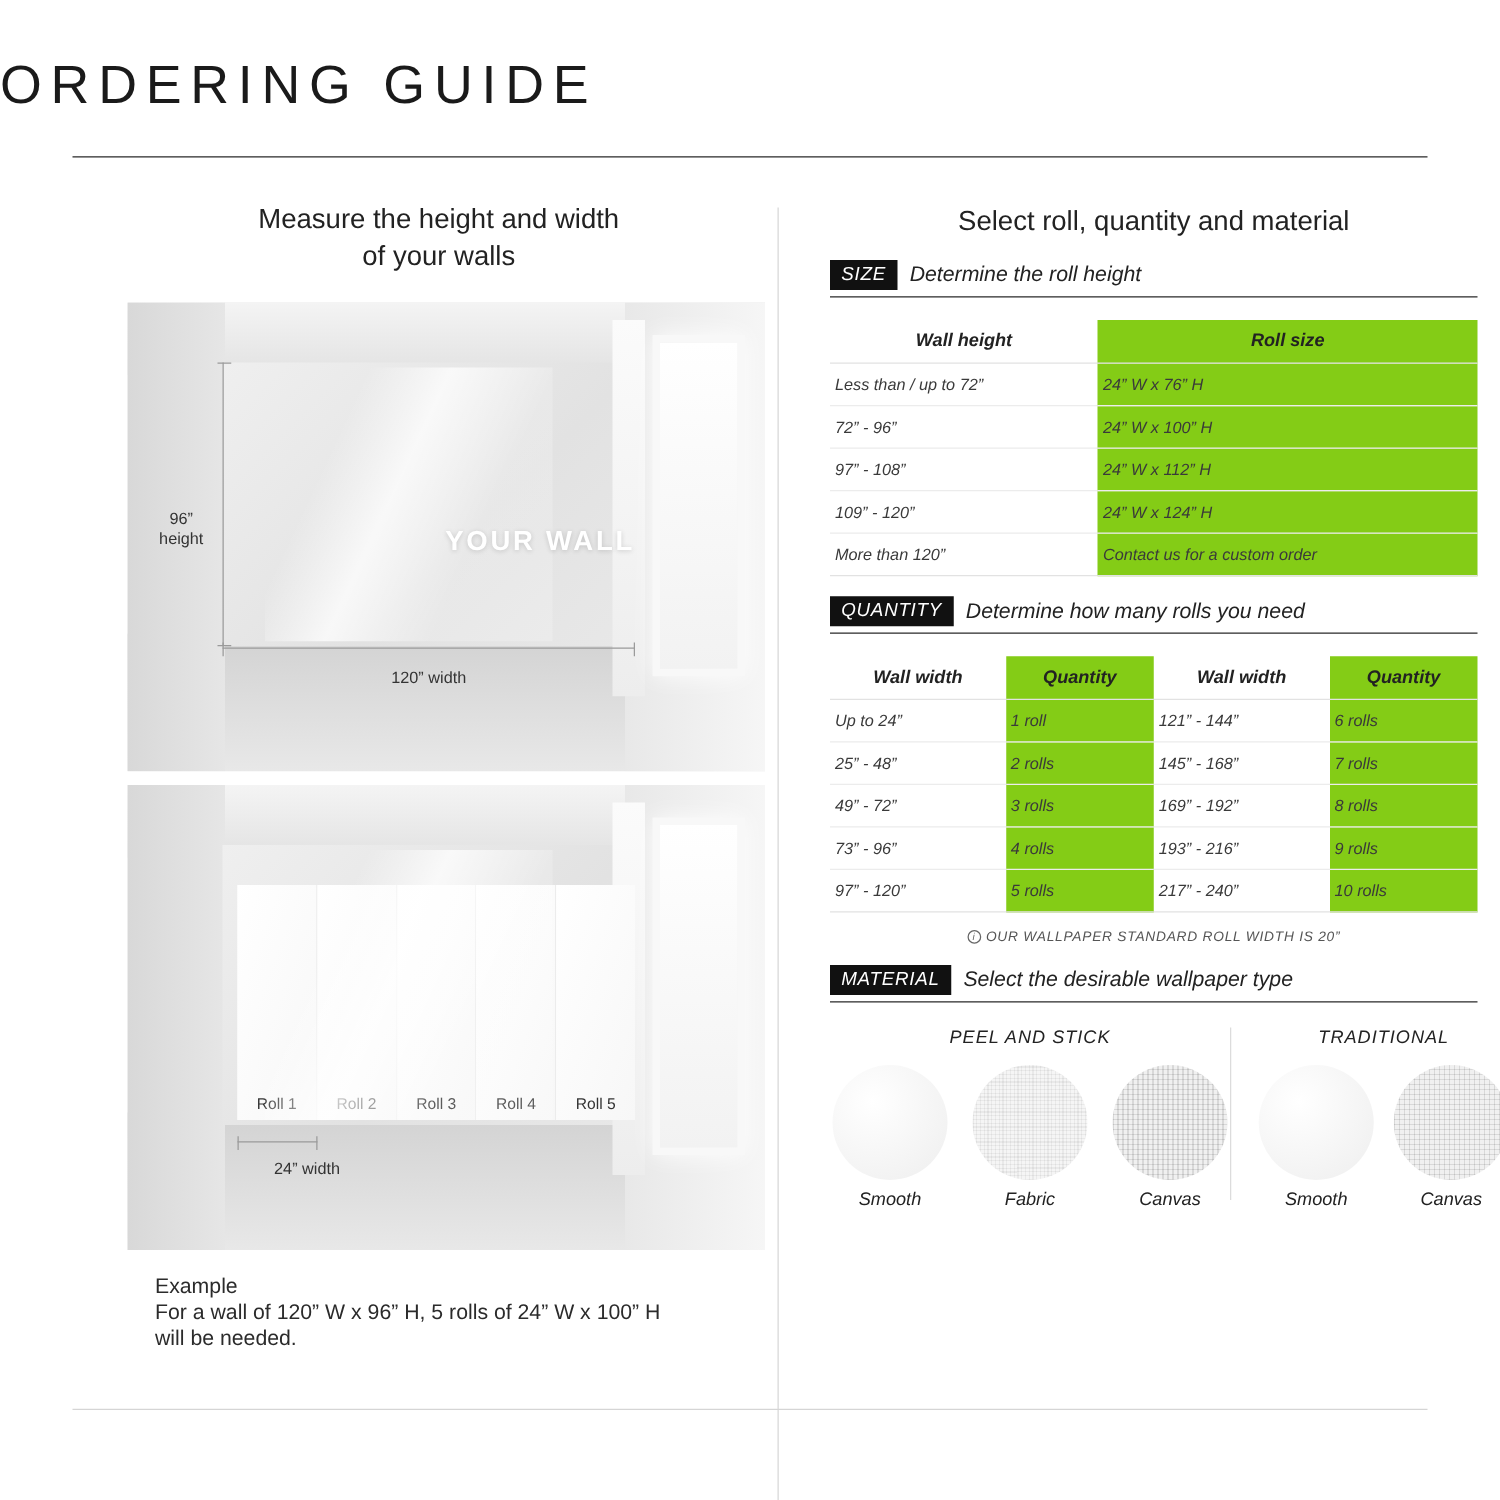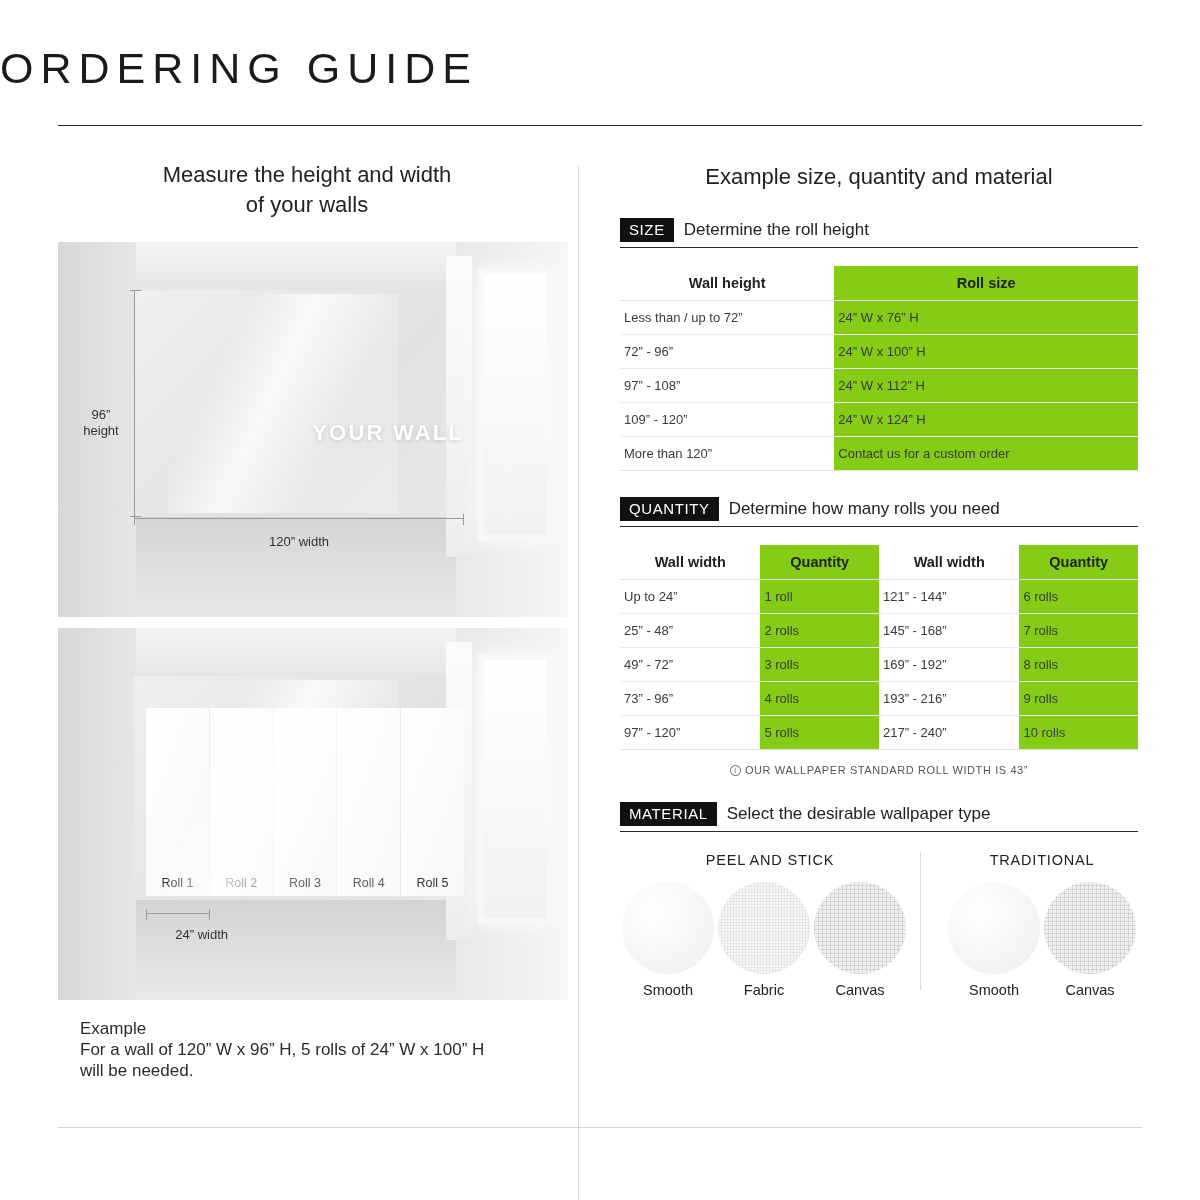--- a/index.html
+++ b/index.html
@@ -26,21 +26,21 @@
     margin: 32px 58px 0 58px;
     border-top: 1px solid #2a2a2a;
   }
 
   
   .columns {
     display: flex;
     padding: 0 58px;
     margin-top: 34px;
   }
-  .col-left { width: 520px; padding-right: 22px; }
+  .col-left { width: 520px; padding-right: 22px; margin-left: 44px; }
   .col-right { width: 560px; padding-left: 42px; position: relative; }
   .col-right:before {
     content: "";
     position: absolute;
     left: 0px; top: 6px;
     width: 1px; height: 1075px;
     background: #d8d8d8;
   }
 
   .col-heading {
@@ -182,21 +182,21 @@
   
   .example {
     margin-top: 18px;
     margin-left: 22px;
     font-size: 17px;
     line-height: 21px;
     color: #2b2b2b;
   }
 
   
-  .section { margin-top: 26px; }
+  .section { margin-top: 16px; font-style: italic; }
   .section-head {
     display: flex;
     align-items: center;
     border-bottom: 1px solid #2a2a2a;
     padding-bottom: 5px;
   }
   .tag {
     background: #111;
     color: #fff;
     font-size: 15px;
@@ -261,21 +261,21 @@
   .mat-trad:before {
     content:""; position: absolute; left: 0; top: 0; bottom: 8px; width: 1px; background: #dcdcdc;
   }
   .mat-title {
     text-align: center;
     font-size: 14.5px;
     letter-spacing: 0.8px;
     color: #222;
     margin-bottom: 14px;
   }
-  .swatches { display: flex; }
+  .swatches { display: flex; justify-content: center; gap: 16px; }
   .swatch-wrap { text-align: center; width: 96px; }
   .swatch {
     width: 92px; height: 92px;
     border-radius: 50%;
     margin: 0 auto 8px auto;
     background: #f4f4f4;
   }
   .sw-smooth {
     background:
       radial-gradient(circle at 35% 32%, #ffffff 0%, #f3f3f3 70%, #eeeeee 100%);
@@ -373,21 +373,21 @@
       </div>
 
       <div class="example">
         <div>Example</div>
         <div>For a wall of 120” W x 96” H, 5 rolls of 24” W x 100” H</div>
         <div>will be needed.</div>
       </div>
     </div>
 
     <div class="col-right">
-      <div class="col-heading col-heading-right">Example size, quantity and material</div>
+      <div class="col-heading col-heading-right">Select roll, quantity and material</div>
 
       <div class="section">
         <div class="section-head">
           <span class="tag">SIZE</span>
           <span class="section-title">Determine the roll height</span>
         </div>
         <table class="tbl">
           <thead>
             <tr>
               <th>Wall height</th>
@@ -460,21 +460,21 @@
             </tr>
             <tr>
               <td>97” - 120”</td>
               <td class="shade">5 rolls</td>
               <td>217” - 240”</td>
               <td class="shade">10 rolls</td>
             </tr>
           </tbody>
         </table>
         <div class="note">
-          <span class="info-circle">i</span><span>OUR WALLPAPER STANDARD ROLL WIDTH IS 43”</span>
+          <span class="info-circle">i</span><span>OUR WALLPAPER STANDARD ROLL WIDTH IS 20”</span>
         </div>
       </div>
 
       <div class="section">
         <div class="section-head">
           <span class="tag">MATERIAL</span>
           <span class="section-title">Select the desirable wallpaper type</span>
         </div>
 
         <div class="materials">

